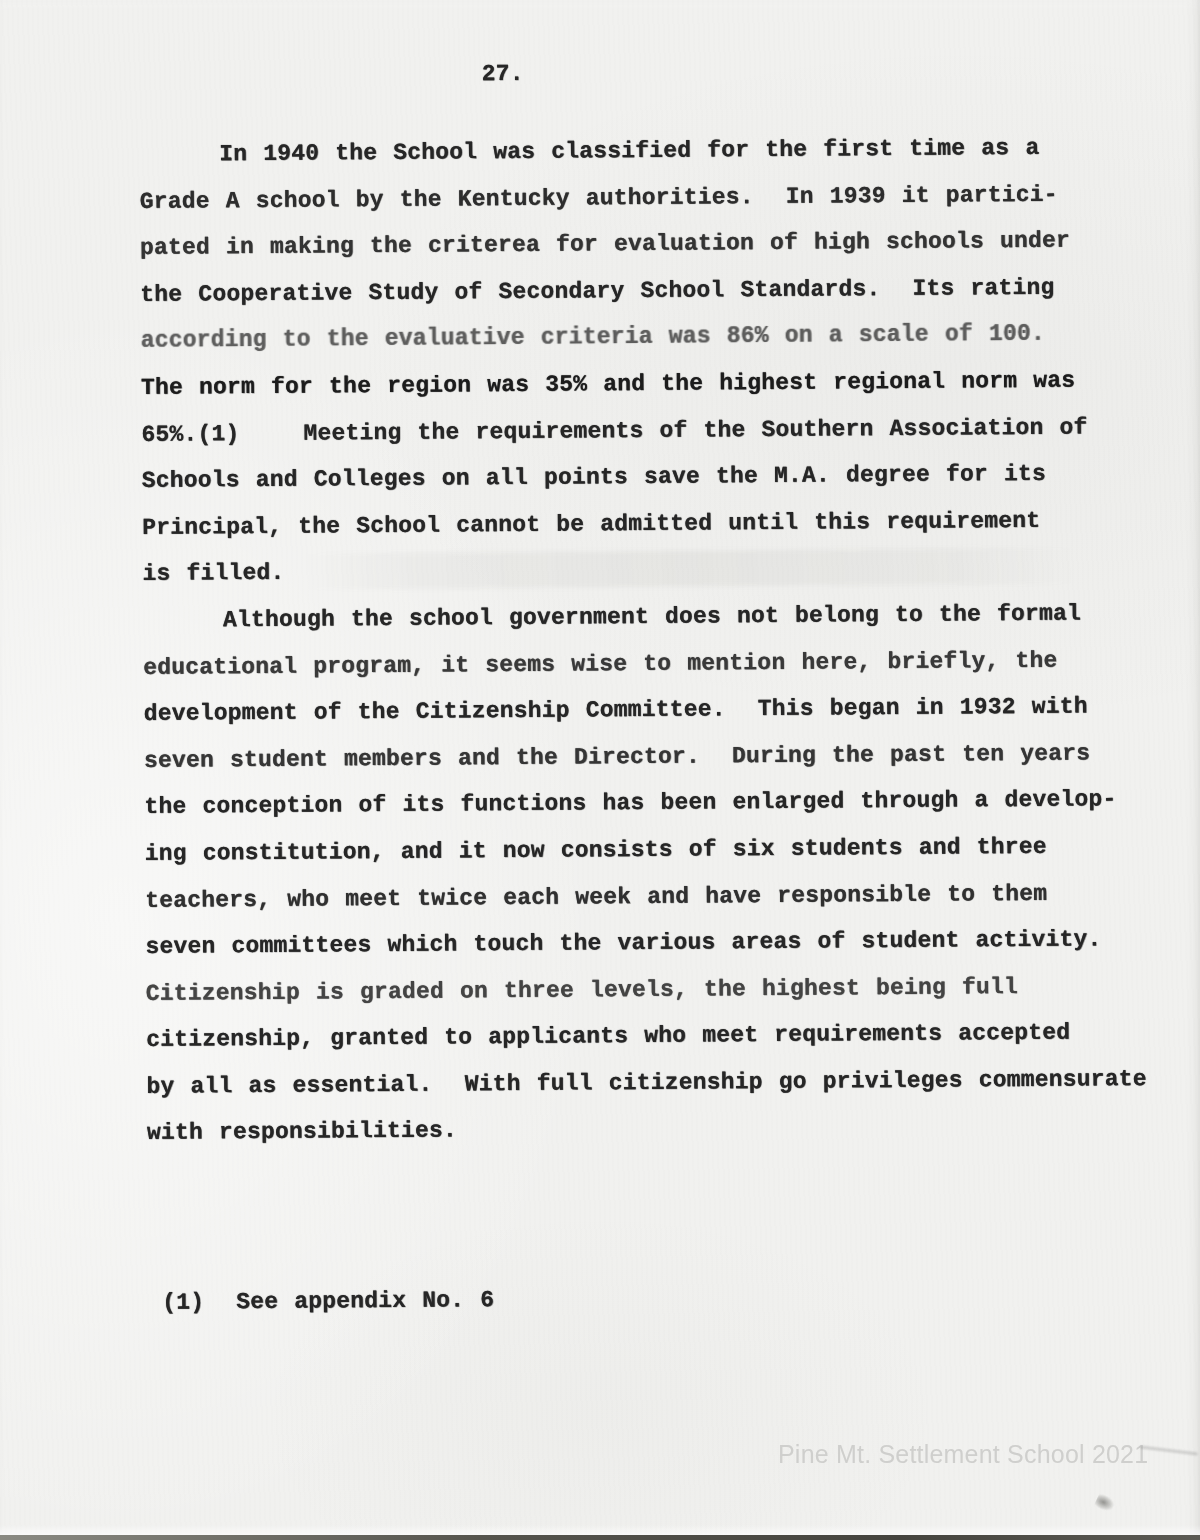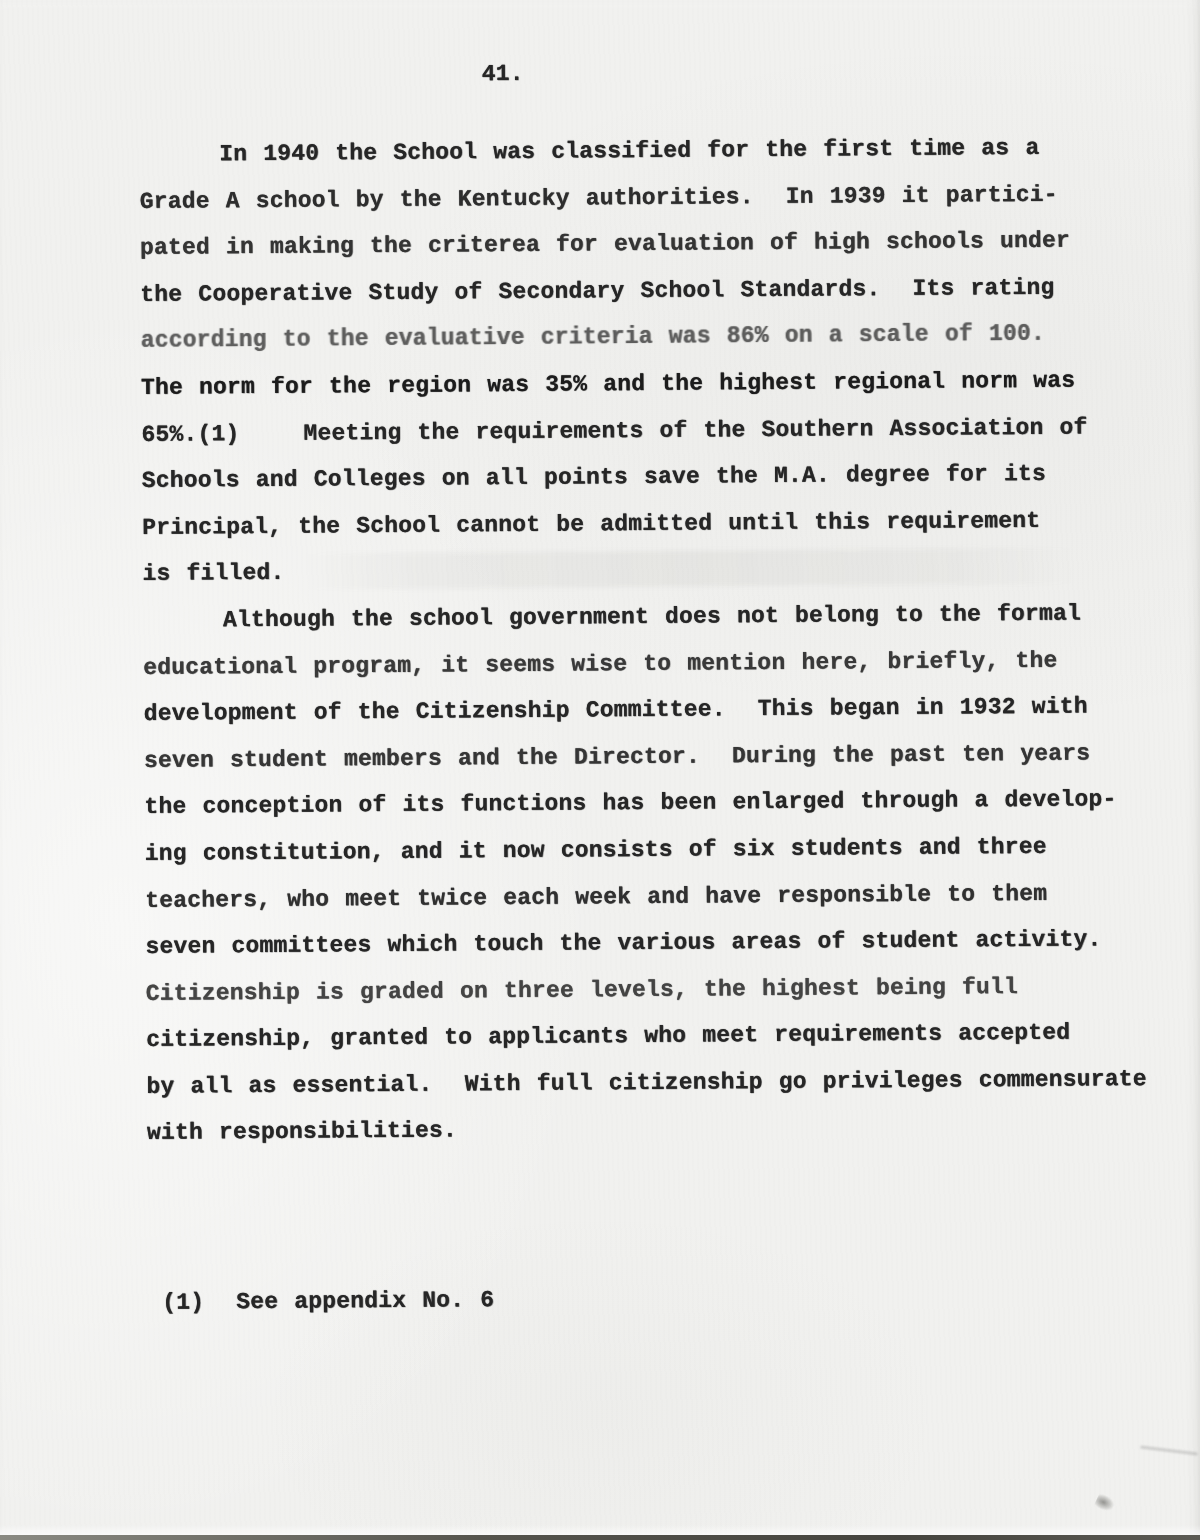--- a/index.html
+++ b/index.html
@@ -83,21 +83,21 @@
     background:linear-gradient(90deg,#8a8a82,#55544d 40%,#45443e 75%,#5c5b54);
   }
 </style>
 </head>
 <body>
 
 <div class="page">
   <div class="texture"></div>
 
   <div class="content">
-    <div class="pagenum typewriter">41.</div>
+    <div class="pagenum typewriter">27.</div>
 
     <div class="bodytext typewriter">
       <div class="tline">     In 1940 the School was classified for the first time as a</div>
       <div class="tline">Grade A school by the Kentucky authorities.  In 1939 it partici-</div>
       <div class="tline">pated in making the criterea for evaluation of high schools under</div>
       <div class="tline">the Cooperative Study of Secondary School Standards.  Its rating</div>
       <div class="tline">according to the evaluative criteria was 86% on a scale of 100.</div>
       <div class="tline">The norm for the region was 35% and the highest regional norm was</div>
       <div class="tline">65%.(1)    Meeting the requirements of the Southern Association of</div>
       <div class="tline">Schools and Colleges on all points save the M.A. degree for its</div>
@@ -115,17 +115,18 @@
       <div class="tline">citizenship, granted to applicants who meet requirements accepted</div>
       <div class="tline">by all as essential.  With full citizenship go privileges commensurate</div>
       <div class="tline">with responsibilities.</div>
     </div>
 
     <div class="ghost-band"></div>
 
     <div class="footnote typewriter">(1)  See appendix No. 6</div>
   </div>
 
+  <div class="watermark">Pine Mt. Settlement School 2021</div>
   <div class="scratch"></div>
   <div class="smudge"></div>
   <div class="bottom-highlight"></div>
   <div class="bottom-edge"></div>
 </div>
 
 </body></html>

